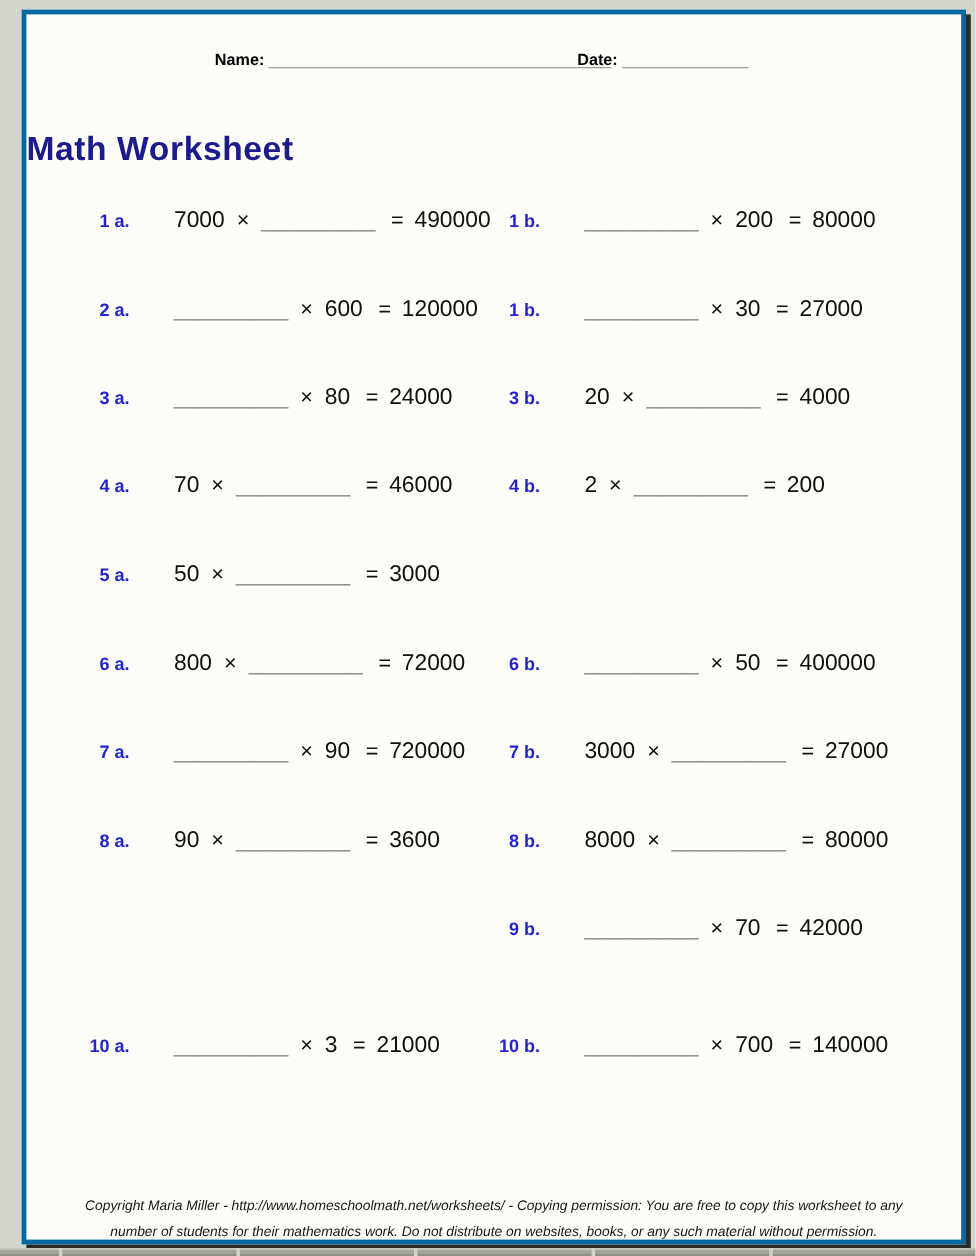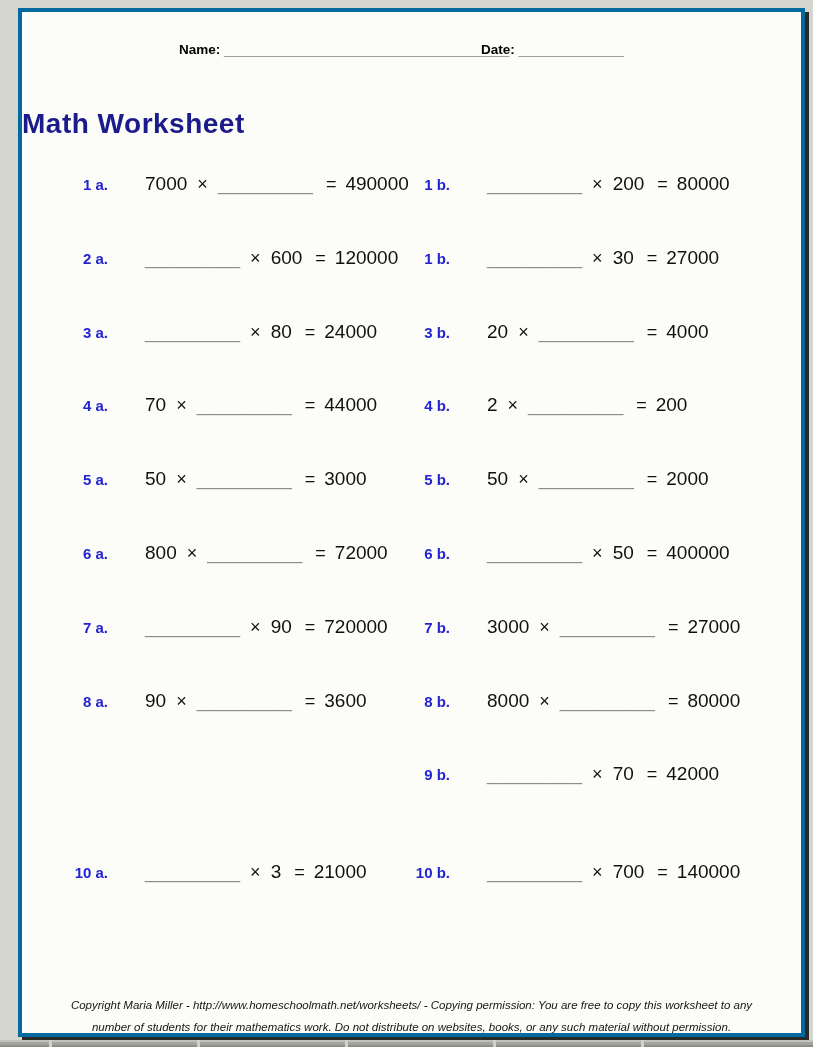--- a/index.html
+++ b/index.html
@@ -86,32 +86,29 @@
       <div class="row" style="top: 309px;">
         <div class="prob a">
     <span class="plabel">3 a.</span><span class="term t1 blank">_________</span><span class="op">×</span><span class="term t2">80</span><span class="op eq">=</span><span class="term ans">24000</span>
   </div>
         <div class="prob b">
     <span class="plabel">3 b.</span><span class="term t1">20</span><span class="op">×</span><span class="term t2 blank">_________</span><span class="op eq">=</span><span class="term ans">4000</span>
   </div>
       </div>
       <div class="row" style="top: 382px;">
         <div class="prob a">
-    <span class="plabel">4 a.</span><span class="term t1">70</span><span class="op">×</span><span class="term t2 blank">_________</span><span class="op eq">=</span><span class="term ans">44000</span>
+    <span class="plabel">4 a.</span><span class="term t1">70</span><span class="op">×</span><span class="term t2 blank">_________</span><span class="op eq">=</span><span class="term ans">46000</span>
   </div>
         <div class="prob b">
     <span class="plabel">4 b.</span><span class="term t1">2</span><span class="op">×</span><span class="term t2 blank">_________</span><span class="op eq">=</span><span class="term ans">200</span>
   </div>
       </div>
       <div class="row" style="top: 456px;">
         <div class="prob a">
     <span class="plabel">5 a.</span><span class="term t1">50</span><span class="op">×</span><span class="term t2 blank">_________</span><span class="op eq">=</span><span class="term ans">3000</span>
-  </div>
-        <div class="prob b">
-    <span class="plabel">5 b.</span><span class="term t1">50</span><span class="op">×</span><span class="term t2 blank">_________</span><span class="op eq">=</span><span class="term ans">2000</span>
   </div>
       </div>
       <div class="row" style="top: 530px;">
         <div class="prob a">
     <span class="plabel">6 a.</span><span class="term t1">800</span><span class="op">×</span><span class="term t2 blank">_________</span><span class="op eq">=</span><span class="term ans">72000</span>
   </div>
         <div class="prob b">
     <span class="plabel">6 b.</span><span class="term t1 blank">_________</span><span class="op">×</span><span class="term t2">50</span><span class="op eq">=</span><span class="term ans">400000</span>
   </div>
       </div>

